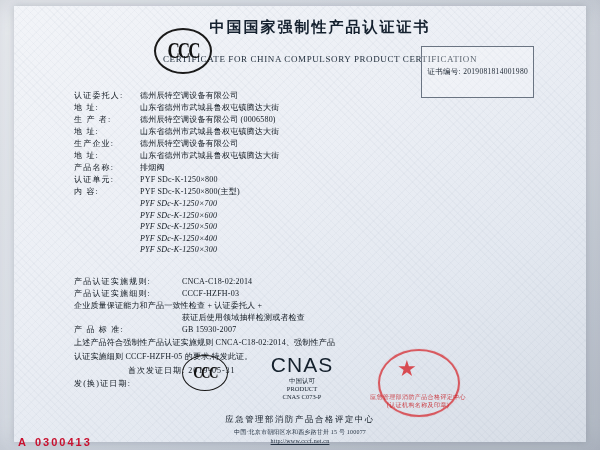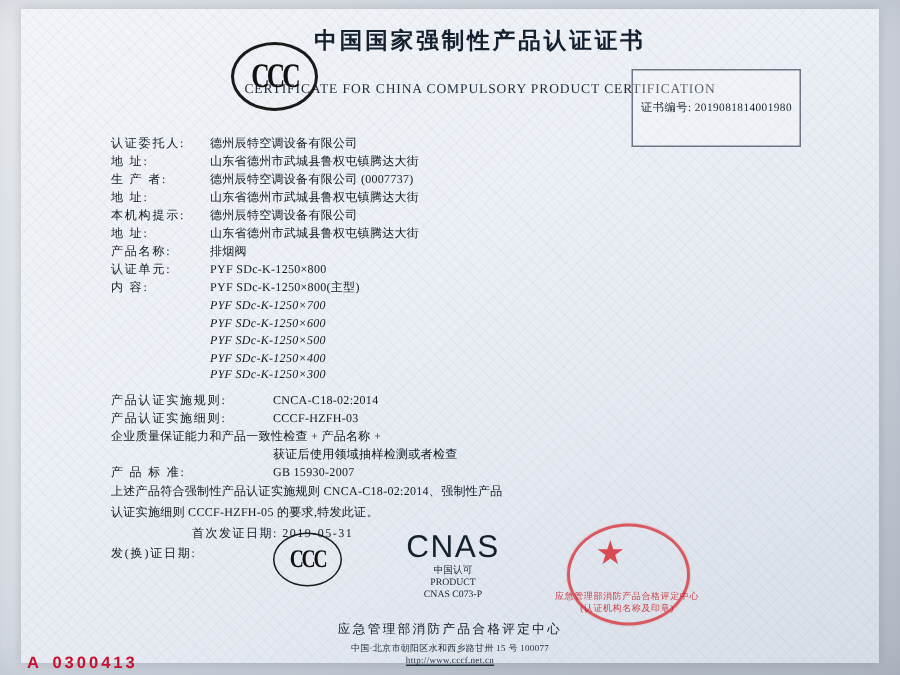--- a/index.html
+++ b/index.html
@@ -155,28 +155,28 @@
       <div class="row">
           <div class="lab">认证委托人:</div>
           <div class="val">德州辰特空调设备有限公司</div>
         </div>
       <div class="row">
           <div class="lab">地    址:</div>
           <div class="val">山东省德州市武城县鲁权屯镇腾达大街</div>
         </div>
       <div class="row">
           <div class="lab">生 产 者:</div>
-          <div class="val">德州辰特空调设备有限公司 (0007737)</div>
+          <div class="val">德州辰特空调设备有限公司 (0006580)</div>
         </div>
       <div class="row">
           <div class="lab">地    址:</div>
           <div class="val">山东省德州市武城县鲁权屯镇腾达大街</div>
         </div>
       <div class="row">
-          <div class="lab">本机构提示:</div>
+          <div class="lab">生产企业:</div>
           <div class="val">德州辰特空调设备有限公司</div>
         </div>
       <div class="row">
           <div class="lab">地    址:</div>
           <div class="val">山东省德州市武城县鲁权屯镇腾达大街</div>
         </div>
       <div class="row">
           <div class="lab">产品名称:</div>
           <div class="val">排烟阀</div>
         </div>
@@ -188,30 +188,30 @@
       <div class="row">
         <div class="lab">内    容:</div>
         <div class="val">PYF SDc-K-1250×800(主型)</div>
       </div>
       <div class="sub">PYF SDc-K-1250×700</div>
       <div class="sub">PYF SDc-K-1250×600</div>
       <div class="sub">PYF SDc-K-1250×500</div>
       <div class="sub">PYF SDc-K-1250×400</div>
       <div class="sub">PYF SDc-K-1250×300</div>
 
-      <div class="row" style="margin-top:5px;">
+      <div class="row" style="margin-top:20px;">
           <div class="lab" style="width:108px;flex:0 0 108px;">产品认证实施规则:</div>
           <div class="val">CNCA-C18-02:2014</div>
         </div>
       <div class="row">
           <div class="lab" style="width:108px;flex:0 0 108px;">产品认证实施细则:</div>
           <div class="val">CCCF-HZFH-03</div>
         </div>
       <div class="row">
-          <div class="val">企业质量保证能力和产品一致性检查 + 产品名称 +</div>
+          <div class="val">企业质量保证能力和产品一致性检查 + 认证委托人 +</div>
         </div>
       <div class="row">
           <div class="lab" style="width:108px;flex:0 0 108px;"></div>
           <div class="val">获证后使用领域抽样检测或者检查</div>
         </div>
       <div class="row">
           <div class="lab" style="width:108px;flex:0 0 108px;">产 品 标 准:</div>
           <div class="val">GB 15930-2007</div>
         </div>
 

